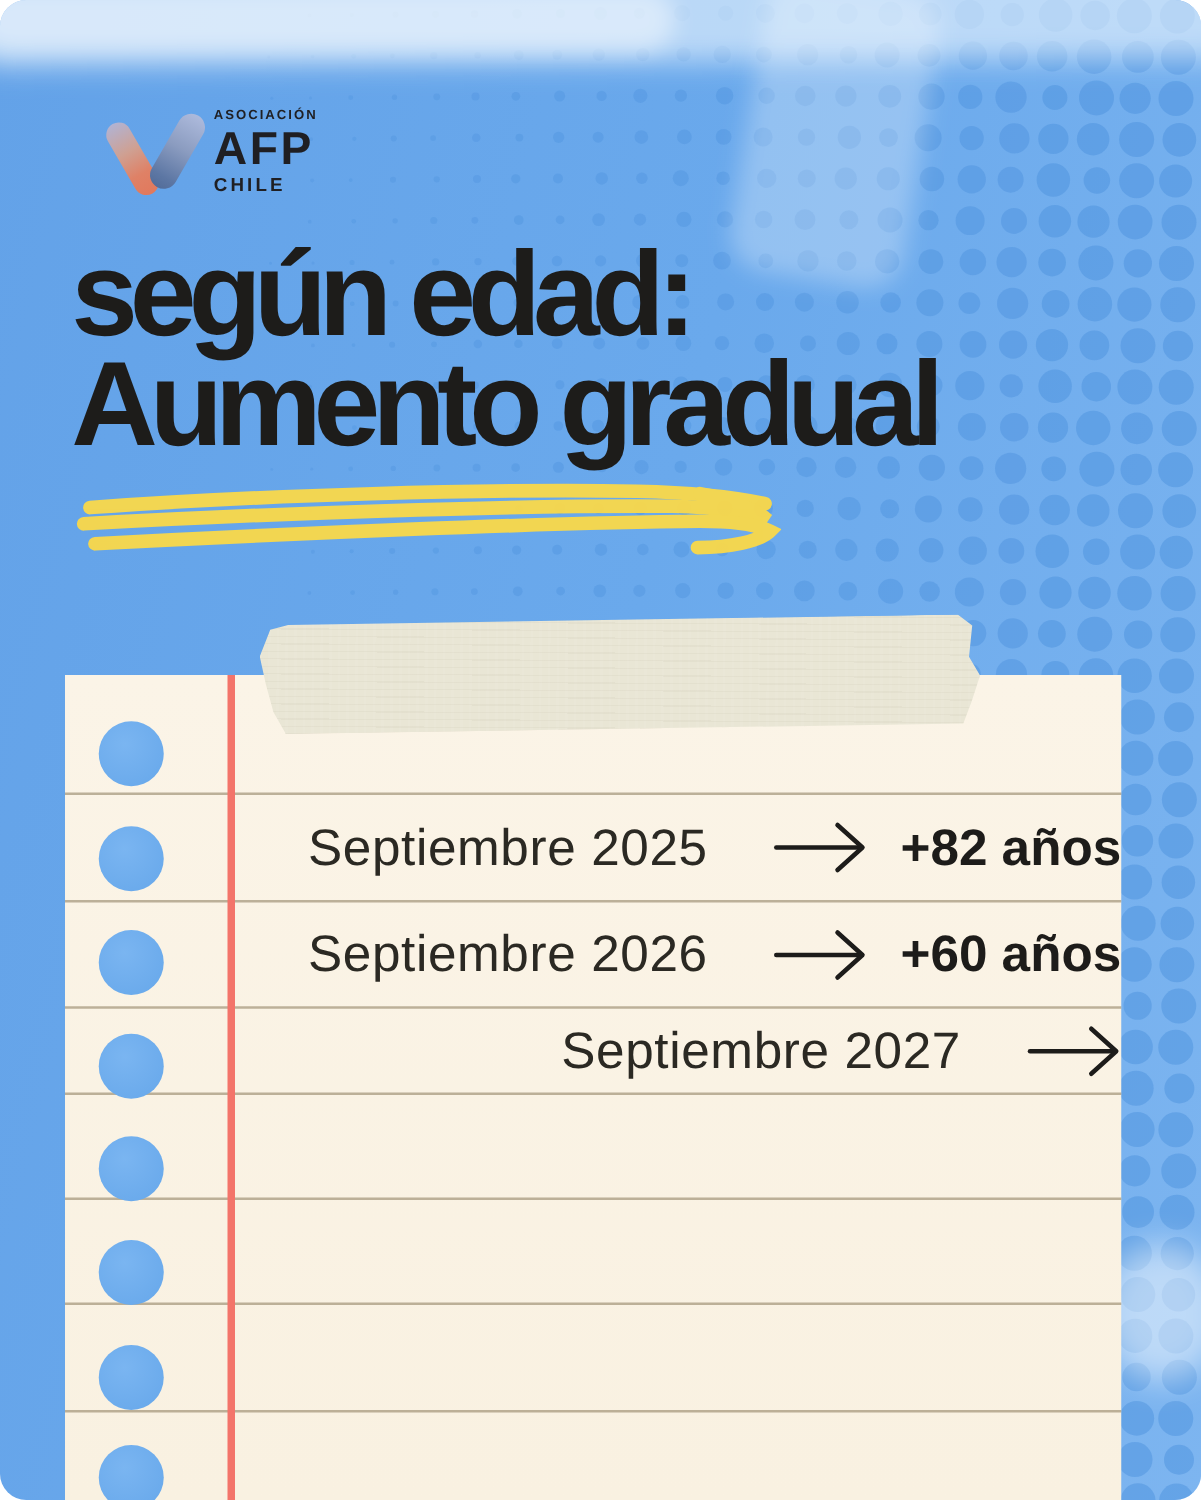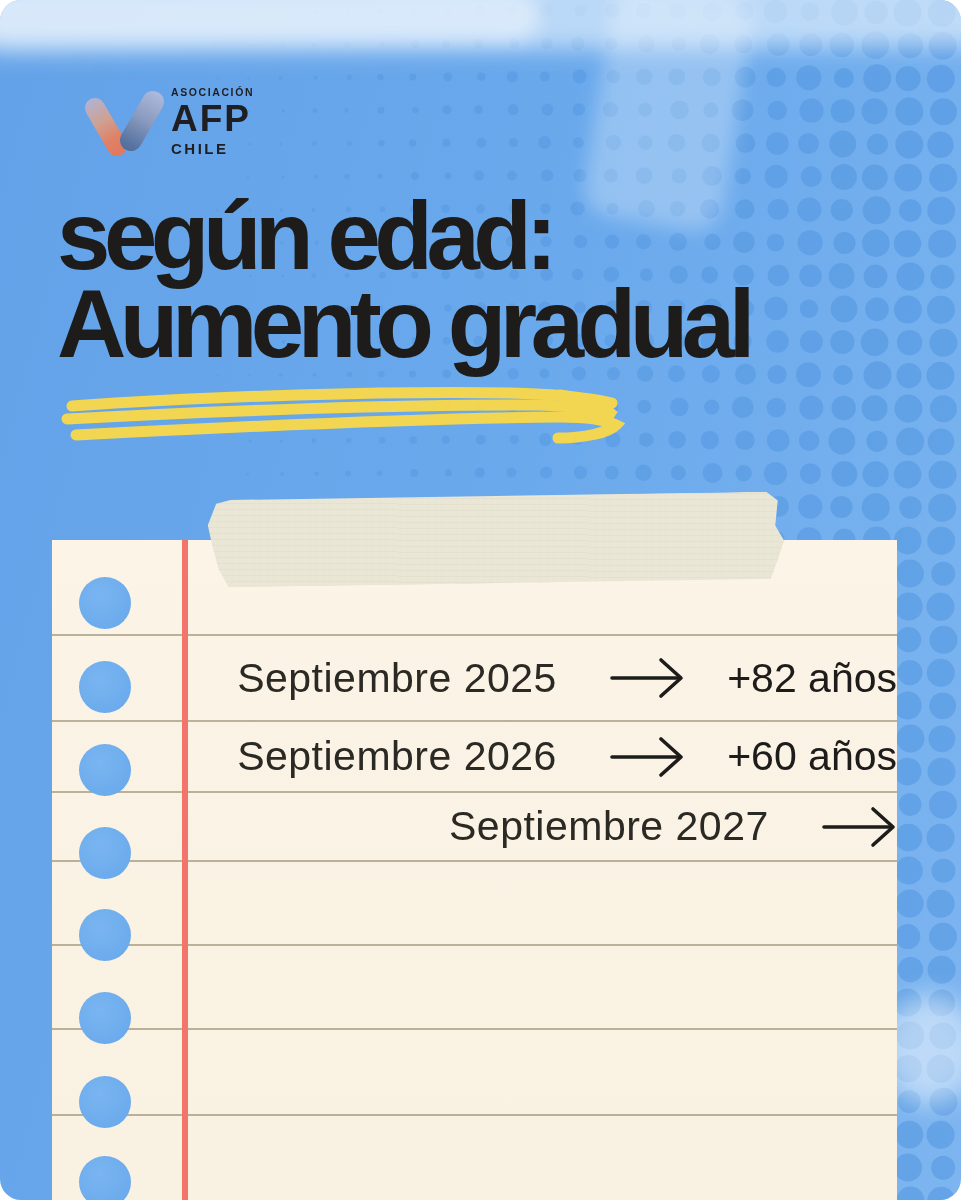--- a/index.html
+++ b/index.html
@@ -41,21 +41,21 @@
 
   
   .paper{position:absolute;left:52px;top:540px;width:845px;height:660px;z-index:4;
     background:linear-gradient(180deg,#fbf4e7 0%,#f9f1e1 100%);}
   .rows{position:absolute;left:0;top:0;right:0;bottom:0;display:flex;flex-direction:column;}
   .row{box-sizing:border-box;flex:none;}
   .row + .row{border-top:2px solid rgba(146,132,102,0.6);}
   .row.content{display:flex;align-items:center;padding-left:156px;justify-content:flex-end;}
   .date{width:372px;font-size:41px;letter-spacing:0.5px;color:#2b2923;}
   .arrow-svg{width:76px;height:44px;flex:none;}
-  .age{margin-left:42px;font-size:41px;font-weight:normal;color:#1d1c1a;letter-spacing:0px;}
+  .age{margin-left:26px;font-size:41px;font-weight:bold;color:#1d1c1a;letter-spacing:0px;}
   .redline{position:absolute;left:130px;top:0;width:6px;height:100%;background:#f3746a;z-index:5;}
   .hole{position:absolute;left:27px;width:52px;height:52px;border-radius:50%;z-index:6;
     background:radial-gradient(circle at 40% 35%,#7ab5f1,#66a7ea);}
 
   
   .tape{position:absolute;left:208px;top:495px;width:576px;height:89px;z-index:7;
     background-color:#e9e6d5;
     background-image:repeating-linear-gradient(1deg,rgba(120,110,80,0.05) 0 1px,transparent 1px 6px),
       repeating-linear-gradient(91deg,rgba(255,255,255,0.06) 0 2px,transparent 2px 7px);
     transform:rotate(-0.7deg);
@@ -941,21 +941,21 @@
         <span class="date">Septiembre 2025</span>
         <svg class="arrow-svg" viewBox="0 0 76 44">
           <g fill="none" stroke="#1d1c1a" stroke-width="3.6" stroke-linecap="round" stroke-linejoin="round">
             <line x1="3" y1="22" x2="69" y2="22"></line>
               <polyline points="52,4 72,22 52,40"></polyline>
           </g>
         </svg>
         <span class="age">+82 años</span>
       </div>
 
-      <div class="row content" style="height:71px">
+      <div class="row content" style="height:85px">
         <span class="date">Septiembre 2026</span>
         <svg class="arrow-svg" viewBox="0 0 76 44">
           <g fill="none" stroke="#1d1c1a" stroke-width="3.6" stroke-linecap="round" stroke-linejoin="round">
             <line x1="3" y1="22" x2="69" y2="22"></line>
               <polyline points="52,4 72,22 52,40"></polyline>
           </g>
         </svg>
         <span class="age">+60 años</span>
       </div>
 

